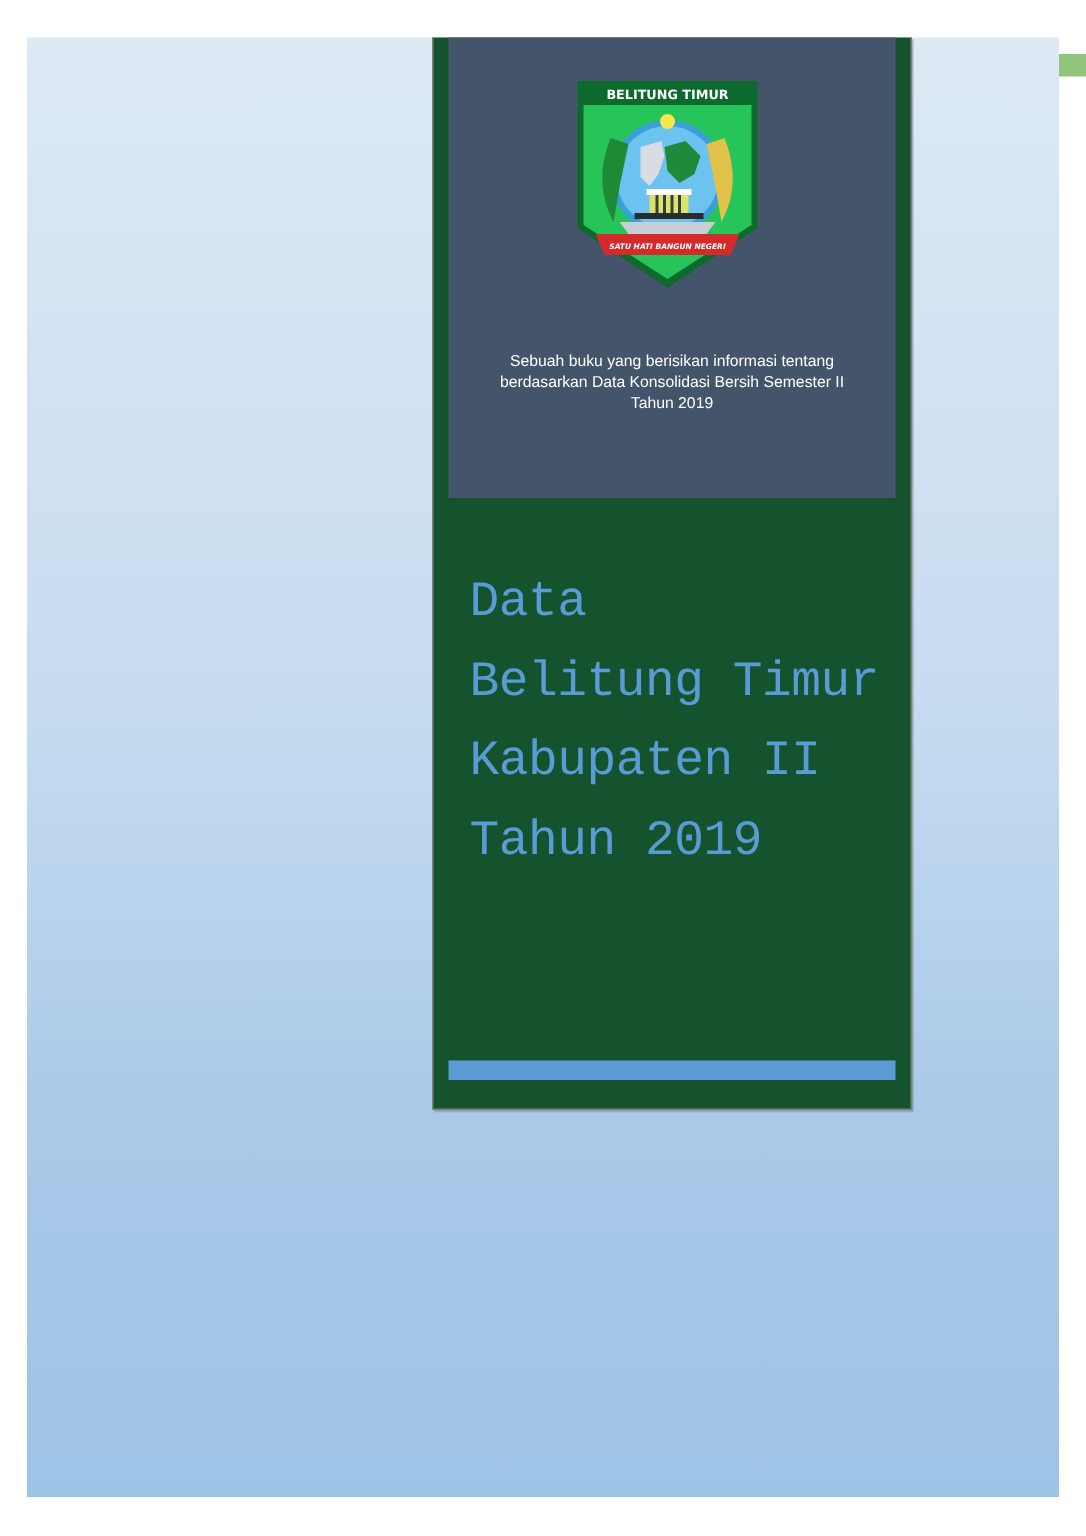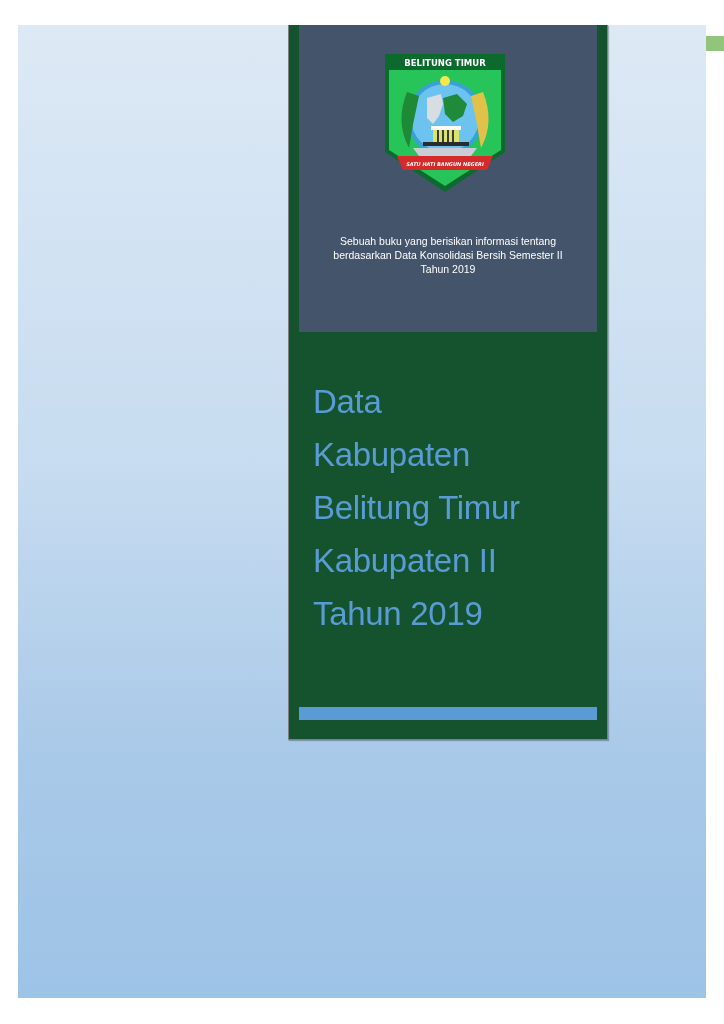--- a/index.html
+++ b/index.html
@@ -31,21 +31,21 @@
       position: absolute; left: 84px; top: 27px; width: 124px; height: 142px;
     }
     .subtitle {
       position: absolute; left: 10px; right: 10px; top: 193px;
       color: #ffffff; font-size: 10.5px; line-height: 14px; text-align: center; margin-top: 16px;
     }
     .subtitle span { display: block; }
     .title {
       position: absolute; left: 24px; top: 350px; width: 290px;
       color: #5b9bd5;
-      font-family: Liberation Sans, sans-serif;
+      font-family: Liberation Mono, monospace;
       font-weight: 200;
       font-size: 33px; line-height: 53px;
       letter-spacing: -0.3px;
     }
     .title span { display: block; white-space: nowrap; }
     .accent-bar {
       position: absolute; left: 10px; top: 682px; width: 298px; height: 13px;
       background: #5b9bd5;
     }
   </style>
@@ -92,20 +92,19 @@
     </div>
     <div class="subtitle">
       <span>Sebuah buku yang berisikan informasi tentang</span>
       <span>berdasarkan Data Konsolidasi Bersih Semester II</span>
       <span>Tahun 2019</span>
     </div>
   </div>
 
   <div class="title">
     <span>Data</span>
-    <span>Kabupaten</span>
     <span>Belitung Timur</span>
     <span>Kabupaten II</span>
     <span>Tahun 2019</span>
   </div>
 
   <div class="accent-bar"></div>
 </div>
 
 </body></html>

